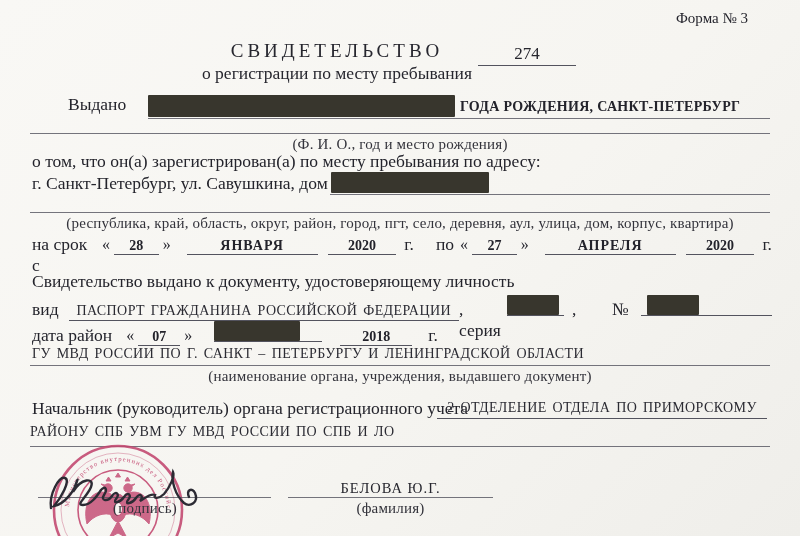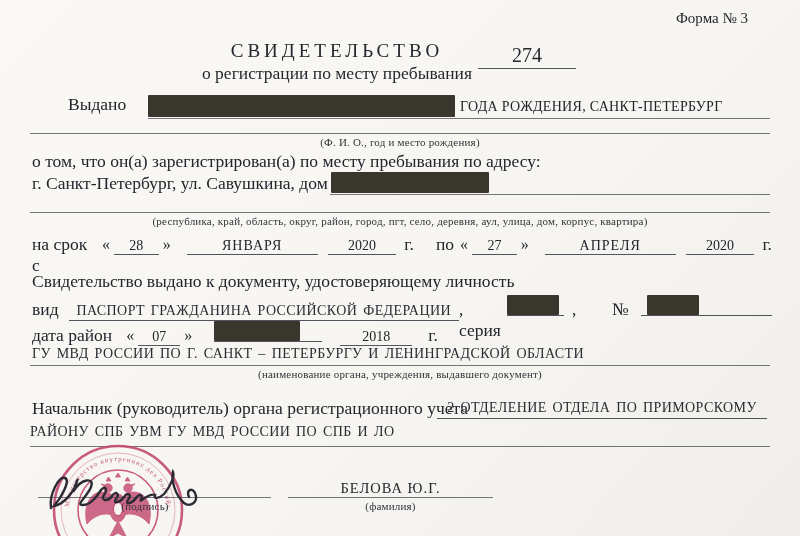--- a/index.html
+++ b/index.html
@@ -4,42 +4,42 @@
 <style>
   html,body{margin:0;padding:0;}
   .page{
     position:relative;width:800px;height:536px;overflow:hidden;
     background:linear-gradient(135deg,#f9f8f5 0%,#f6f5f1 55%,#efeeea 100%);
     font-family:"Liberation Serif","DejaVu Serif",serif;
     color:#26262e;
   }
   .abs{position:absolute;}
   .rule{position:absolute;height:1px;background:#53535e;opacity:.8;}
-  .caption{font-size:11px;color:#33333b;text-align:center;letter-spacing:.2px;}
+  .caption{font-size:15px;color:#33333b;text-align:center;letter-spacing:.2px;}
   .body-text{font-size:17.5px;color:#24242c;}
   .caps{font-size:14px;letter-spacing:.4px;word-spacing:2px;color:#2b2b33;white-space:nowrap;}
-  .val{font-weight:normal;font-size:14px;color:#23232b;}
+  .val{font-weight:bold;font-size:14px;color:#23232b;}
   .redact{background:#38362d;border-radius:1px;display:inline-block;}
   .u{border-bottom:1px solid #53535e;}
   .quote{font-size:16px;color:#2a2a32;}
   .flexrow{display:flex;align-items:baseline;}
   .center{text-align:center;}
 </style>
 </head>
 <body>
 
 <div class="page">
 
   <div class="abs" style="top:10px;right:52px;font-size:15px;">Форма № 3</div>
 
   <div class="abs center" style="left:30px;top:40px;width:614px;">
     <div style="font-size:19px;letter-spacing:4px;">СВИДЕТЕЛЬСТВО</div>
     <div style="font-size:17.5px;margin-top:1px;">о регистрации по месту пребывания</div>
   </div>
-  <div class="abs center" style="left:478px;top:44px;width:98px;border-bottom:1px solid #53535e;font-size:20px;padding-bottom:1px;">274</div>
+  <div class="abs center" style="left:478px;top:44px;width:98px;border-bottom:1px solid #53535e;font-size:17px;padding-bottom:1px;">274</div>
 
   <div class="abs body-text" style="left:68px;top:94px;">Выдано</div>
   <span class="abs redact" style="left:148px;top:95px;width:307px;height:22px;"></span>
   <div class="abs val" style="left:460px;top:99px;letter-spacing:.3px;">ГОДА РОЖДЕНИЯ, САНКТ-ПЕТЕРБУРГ</div>
   <div class="rule" style="left:148px;top:118px;width:622px;"></div>
 
   <div class="rule" style="left:30px;top:133px;width:740px;"></div>
   <div class="abs caption" style="left:30px;top:136px;width:740px;">(Ф. И. О., год и место рождения)</div>
 
   <div class="abs body-text" style="left:32px;top:151px;">о том, что он(а) зарегистрирован(а) по месту пребывания по адресу:</div>

